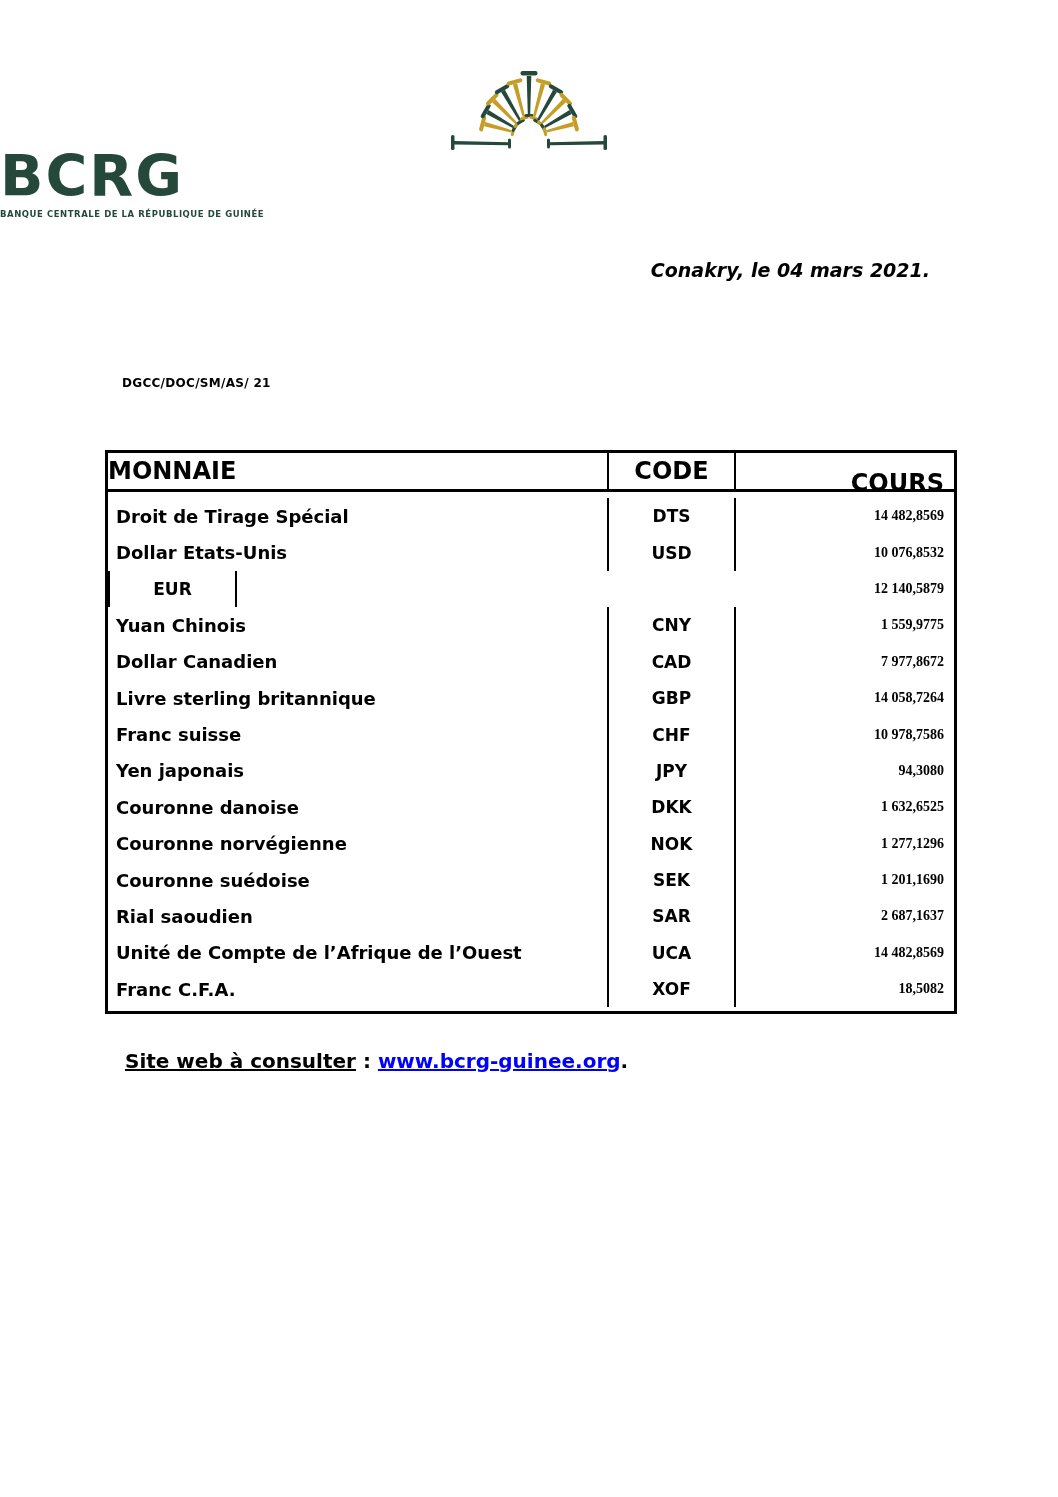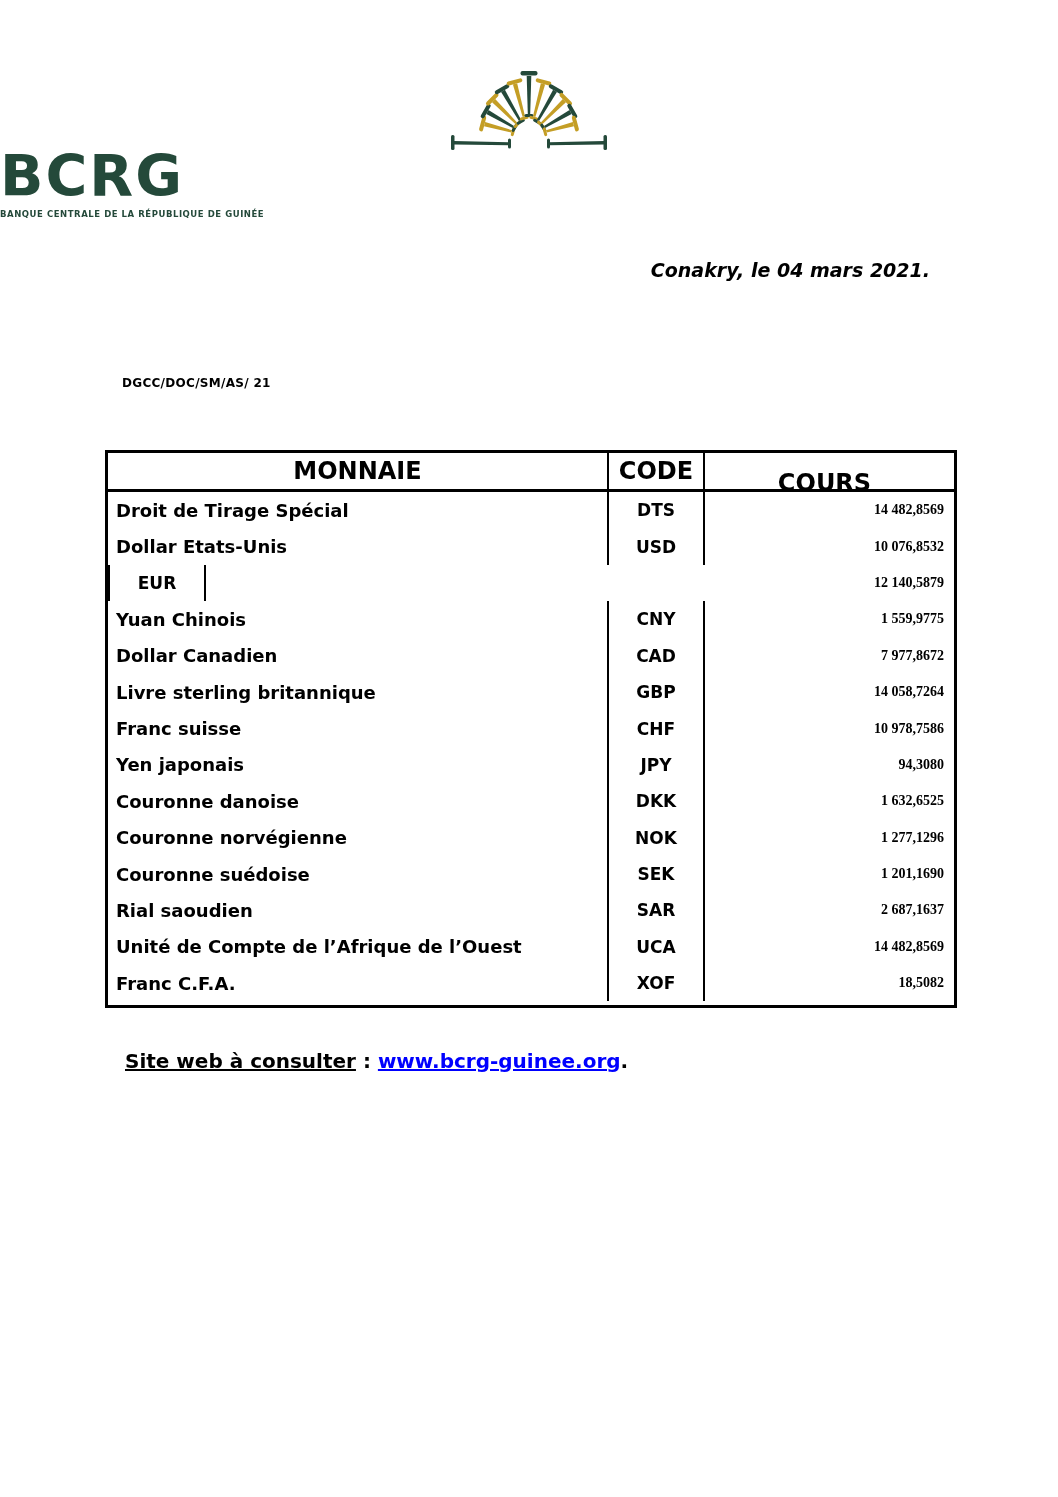--- a/index.html
+++ b/index.html
@@ -78,41 +78,41 @@
     width:846px;
     border:3px solid #000;
   }
   .trow{display:flex;align-items:center;}
   .rates-header{
     height:36px;
     border-bottom:3px solid #000;
     font-size:24px;
     font-weight:bold;
   }
-  .rates-body{padding-bottom:4px;}
+  .rates-body{padding-top:6px;padding-bottom:4px;}
   .rates-body .trow{height:36.4px;}
   .cell{box-sizing:border-box;}
   .c-name{
     width:499px;
     padding-left:8px;
     font-size:18px;
     font-weight:bold;
   }
   .c-code{
-    width:98px;
+    width:129px;
     align-self:stretch;
     display:flex;
     align-items:center;
     justify-content:center;
     border-left:2px solid #000;
     border-right:2px solid #000;
     font-size:17px;
     font-weight:bold;
   }
-  .rates-header .c-name,.rates-header .c-cours{text-align:center;}
+  .rates-header .c-name,.rates-header .c-cours{}
   .rates-header .c-name{padding-left:0;font-size:24px;}
   .rates-header .c-code{font-size:24px;}
   .c-cours{
     flex:1;
     text-align:right;
     padding-right:10px;
     font-family:"Liberation Serif", serif;
     font-size:14px;
     font-weight:bold;
   }

